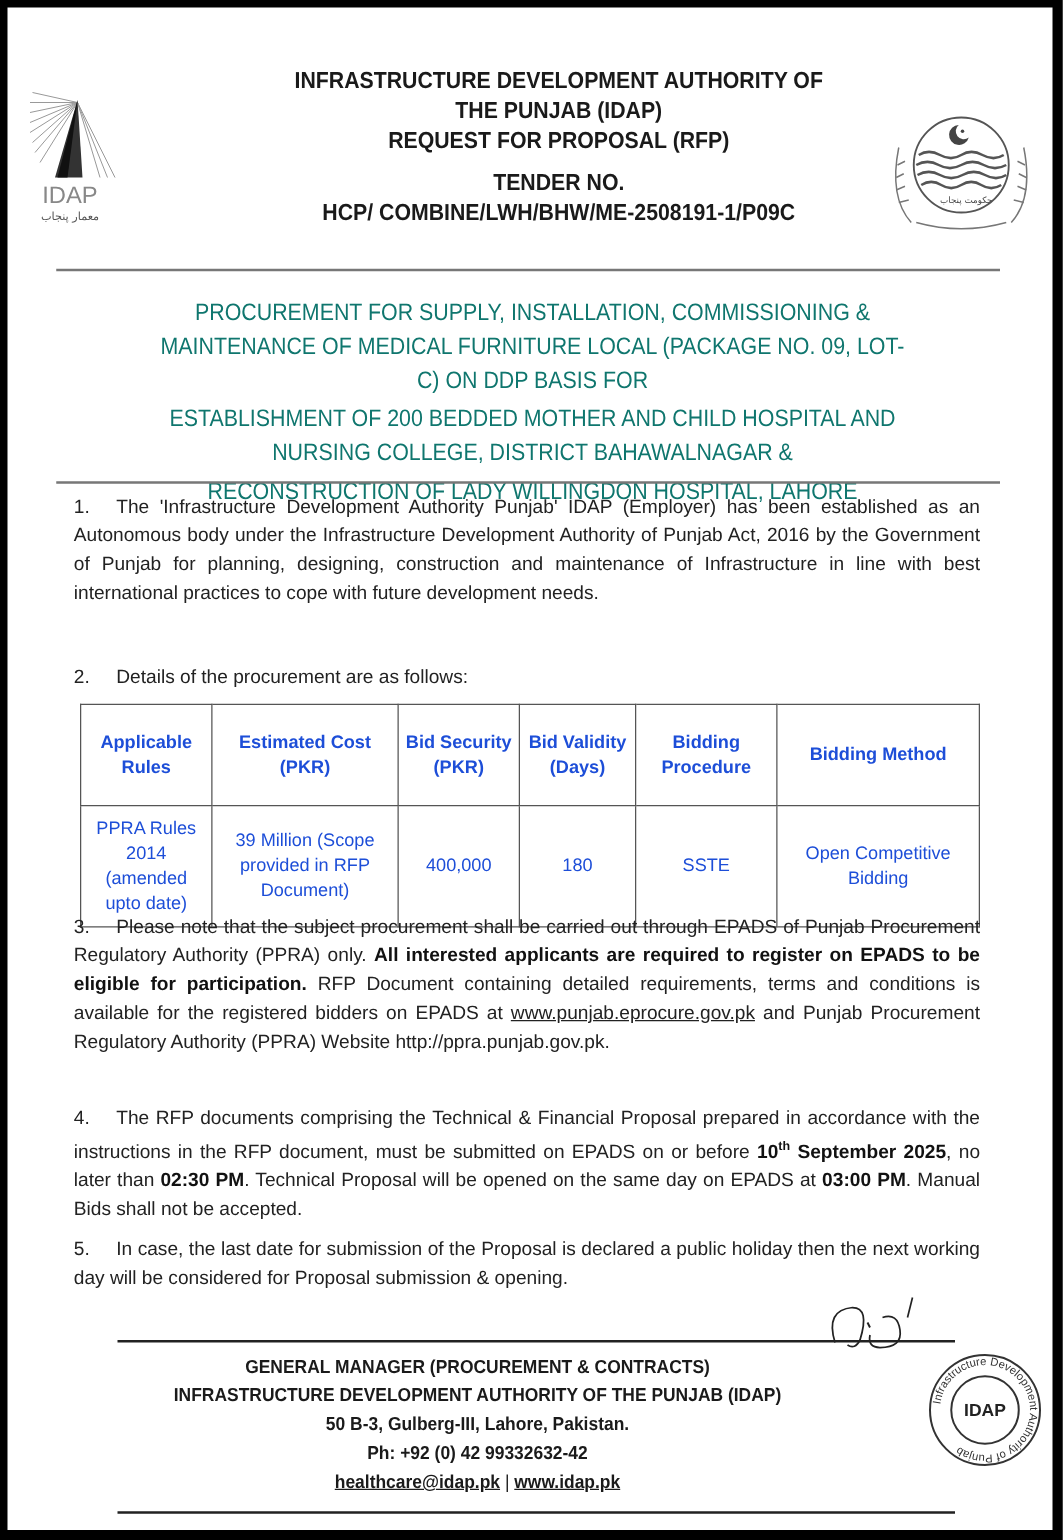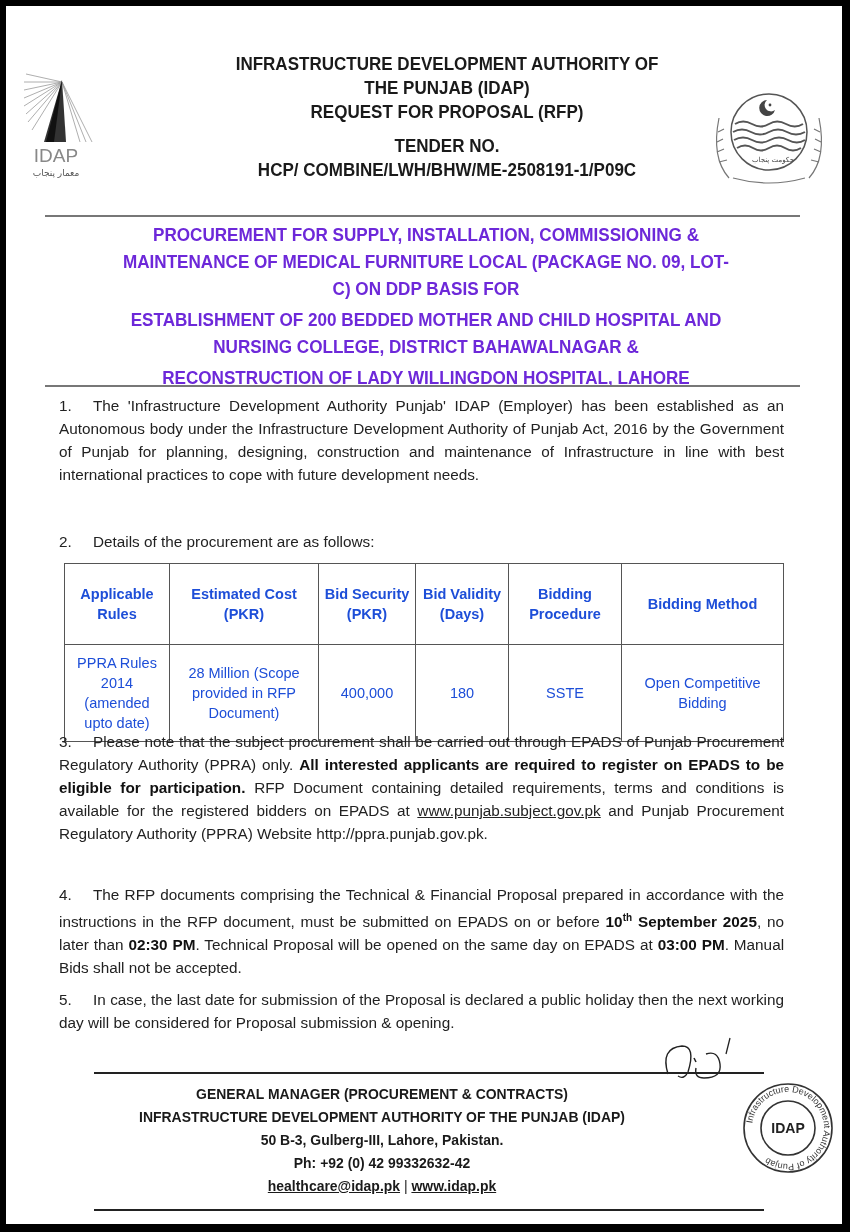--- a/index.html
+++ b/index.html
@@ -8,21 +8,21 @@
     position: absolute; left: 6px; top: 6px; width: 836px; height: 1218px;
     background: #fff; color: #1e1e1e;
     font-family: "Liberation Sans", "DejaVu Sans", sans-serif;
   }
   .logo-left { position: absolute; left: 14px; top: 62px; width: 80px; height: 112px; }
   .logo-right { position: absolute; left: 697px; top: 76px; width: 130px; height: 110px; }
   .hdr { position: absolute; left: 0; width: 836px; text-align: center; font-weight: bold;
          font-family: "Liberation Sans", sans-serif; letter-spacing: 0; color: #1a1a1a; }
   .hdr .l { display: block; font-size: 18.5px; line-height: 24px; transform: scaleX(0.92); }
   .rule { position: absolute; height: 2px; background: #777; }
-  .title { position: absolute; left: 40px; width: 760px; text-align: center; font-weight: bold; color: #6d28d9; }
+  .title { position: absolute; left: 40px; width: 760px; text-align: center; font-weight: normal; color: #0f766e; margin-top: 16px; }
   .title .l { display: block; font-size: 19px; line-height: 27px; transform: scaleX(0.9); white-space: nowrap; }
   .para { position: absolute; left: 53px; width: 725px; font-size: 15.3px; line-height: 23px;
           text-align: justify; color: #222; }
   .para b { font-weight: bold; color: #111; }
   .para a { color: #222; text-decoration: underline; }
   .num { display: inline-block; width: 34px; }
   table.proc { position: absolute; left: 58px; top: 557px; width: 720px; border-collapse: collapse;
                font-size: 14.5px; color: #1d4ed8; }
   table.proc th, table.proc td { border: 1px solid #555; text-align: center; padding: 2px 4px; line-height: 20px; }
   table.proc th { font-weight: bold; height: 76px; }
@@ -115,34 +115,34 @@
         <th style="width:140px;">Estimated Cost (PKR)</th>
         <th style="width:88px;">Bid Security (PKR)</th>
         <th style="width:84px;">Bid Validity (Days)</th>
         <th style="width:104px;">Bidding Procedure</th>
         <th>Bidding Method</th>
       </tr>
     </thead>
     <tbody>
       <tr>
         <td>PPRA Rules 2014 (amended upto date)</td>
-        <td>28 Million (Scope provided in RFP Document)</td>
+        <td>39 Million (Scope provided in RFP Document)</td>
         <td>400,000</td>
         <td>180</td>
         <td>SSTE</td>
         <td>Open Competitive Bidding</td>
       </tr>
     </tbody>
   </table>
 
   <div class="para" style="top:724px;">
     <span class="num">3.</span><span>Please note that the subject procurement shall be carried out through EPADS of Punjab Procurement Regulatory Authority (PPRA) only.</span>
     <b>All interested applicants are required to register on EPADS to be eligible for participation.</b>
     <span>RFP Document containing detailed requirements, terms and conditions is available for the registered bidders on EPADS at</span>
-    <a>www.punjab.subject.gov.pk</a>
+    <a>www.punjab.eprocure.gov.pk</a>
     <span>and Punjab Procurement Regulatory Authority (PPRA) Website http://ppra.punjab.gov.pk.</span>
   </div>
 
   <div class="para" style="top:877px;">
     <span class="num">4.</span><span>The  RFP documents comprising the Technical &amp; Financial Proposal prepared in accordance with the instructions in the RFP document, must be submitted on EPADS on or before</span>
     <b><span>10</span><sup style="font-size:10px;">th</sup> <span>September 2025</span></b><span>, no later than</span>
     <b>02:30 PM</b><span>. Technical Proposal will be opened on the same day on EPADS at</span>
     <b>03:00 PM</b><span>. Manual Bids shall not be accepted.</span>
   </div>
 

